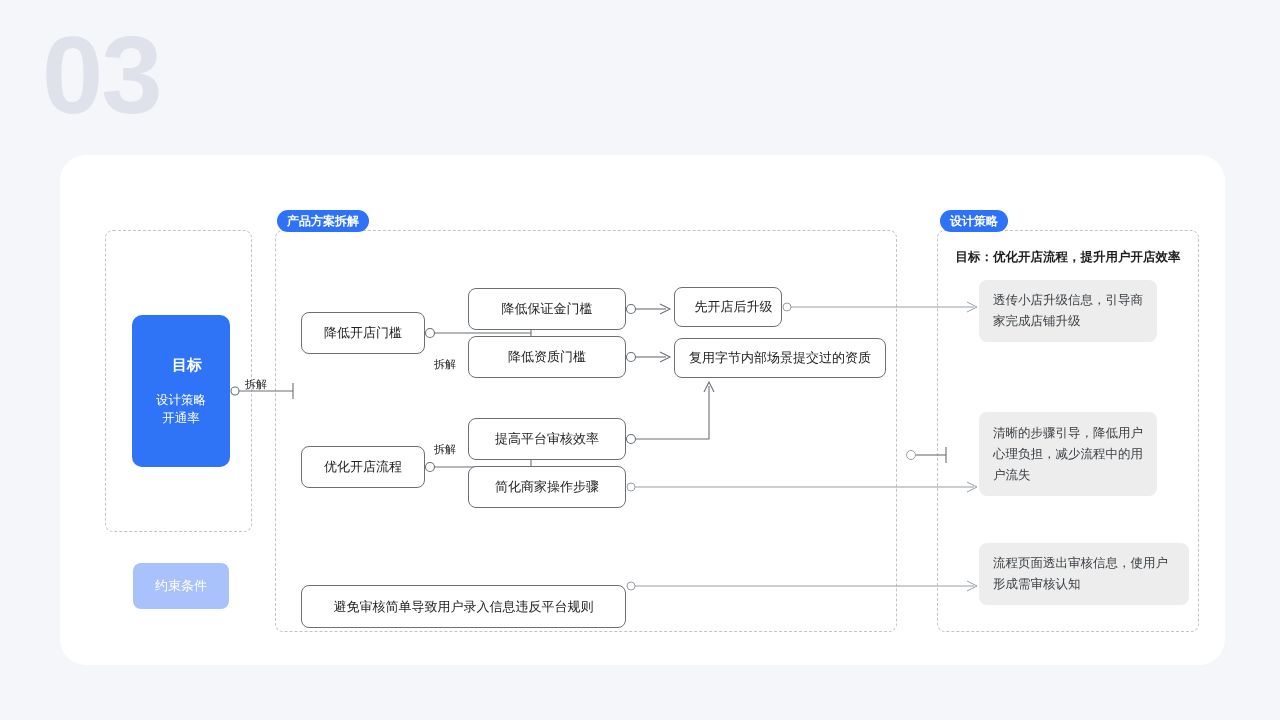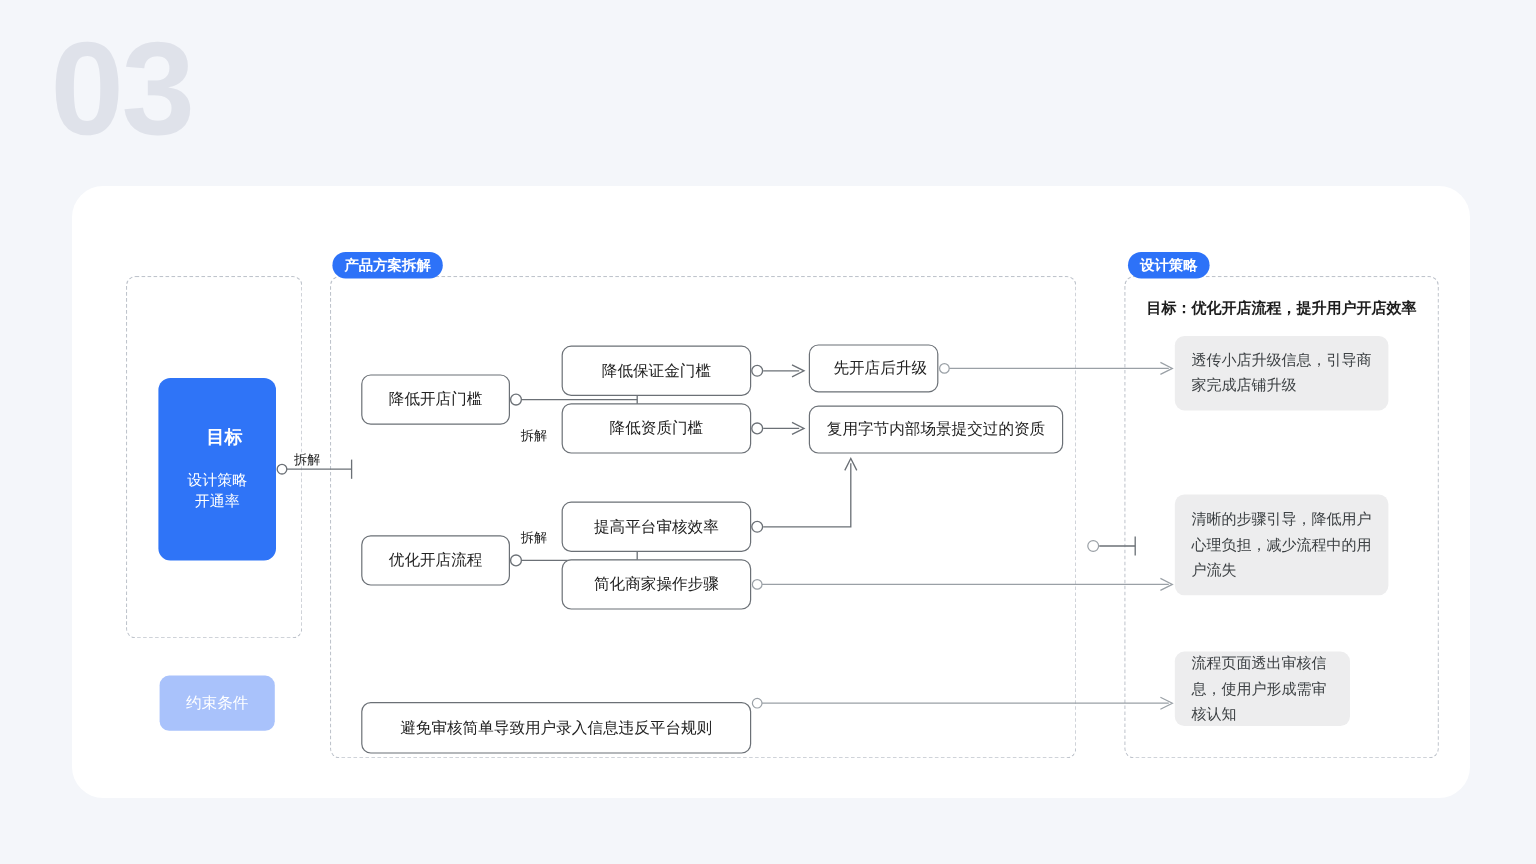--- a/index.html
+++ b/index.html
@@ -81,21 +81,21 @@
   }
   
   .strategy-card{
     position:absolute;background:#ededee;border-radius:8px;
     font-size:12.5px;color:#3c4043;line-height:21px;
     padding:28px 14px;box-sizing:border-box;
     display:flex;align-items:center;
   }
   #strategy-1{left:979px;top:280px;width:178px;height:62px;}
   #strategy-2{left:979px;top:412px;width:178px;height:84px;}
-  #strategy-3{left:979px;top:543px;width:146px;height:62px;}
+  #strategy-3{left:979px;top:543px;width:210px;height:62px;}
   
   #connectors{position:absolute;left:0;top:0;width:1280px;height:720px;pointer-events:none;}
   .conn{stroke:#6b7076;stroke-width:1.1;fill:none;}
   .conn-light{stroke:#9aa0a6;stroke-width:1;fill:none;}
   .dot{fill:#ffffff;stroke:#6b7076;stroke-width:1.1;}
   .dot-light{fill:#ffffff;stroke:#9aa0a6;stroke-width:1;}
   
   .edge-label{
     position:absolute;font-size:11px;color:#222;background:transparent;
     white-space:nowrap;line-height:13px;

